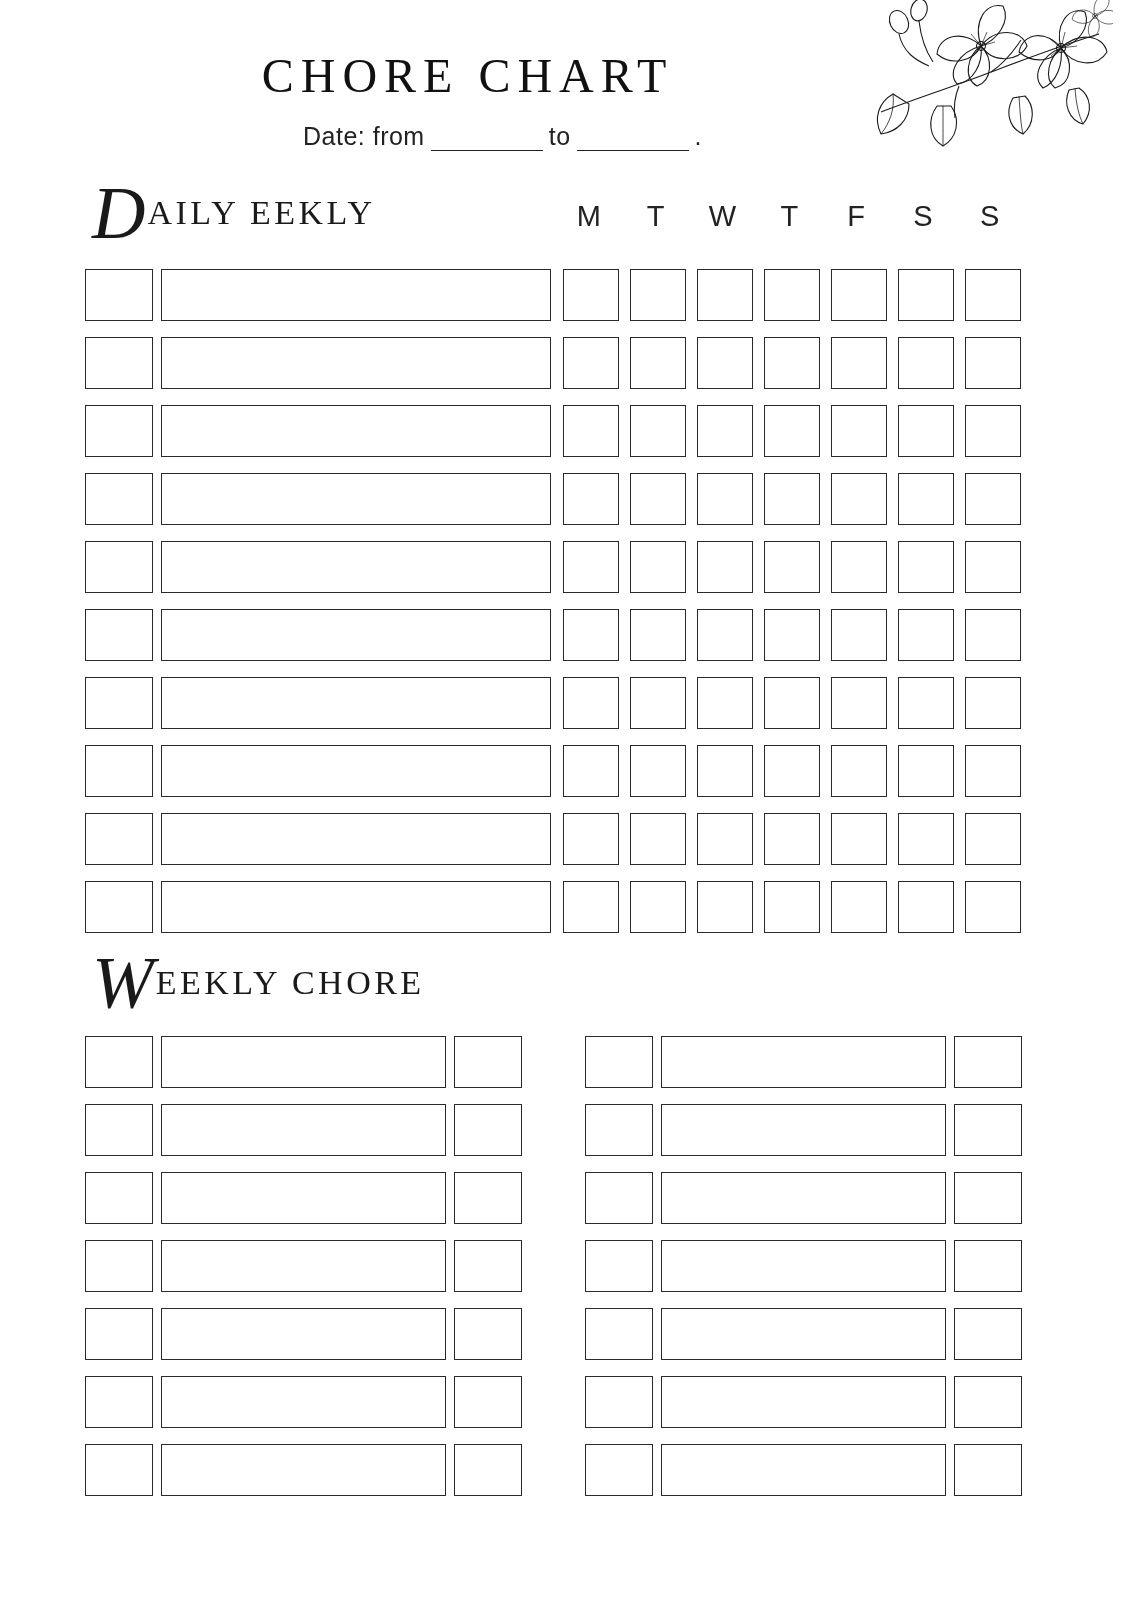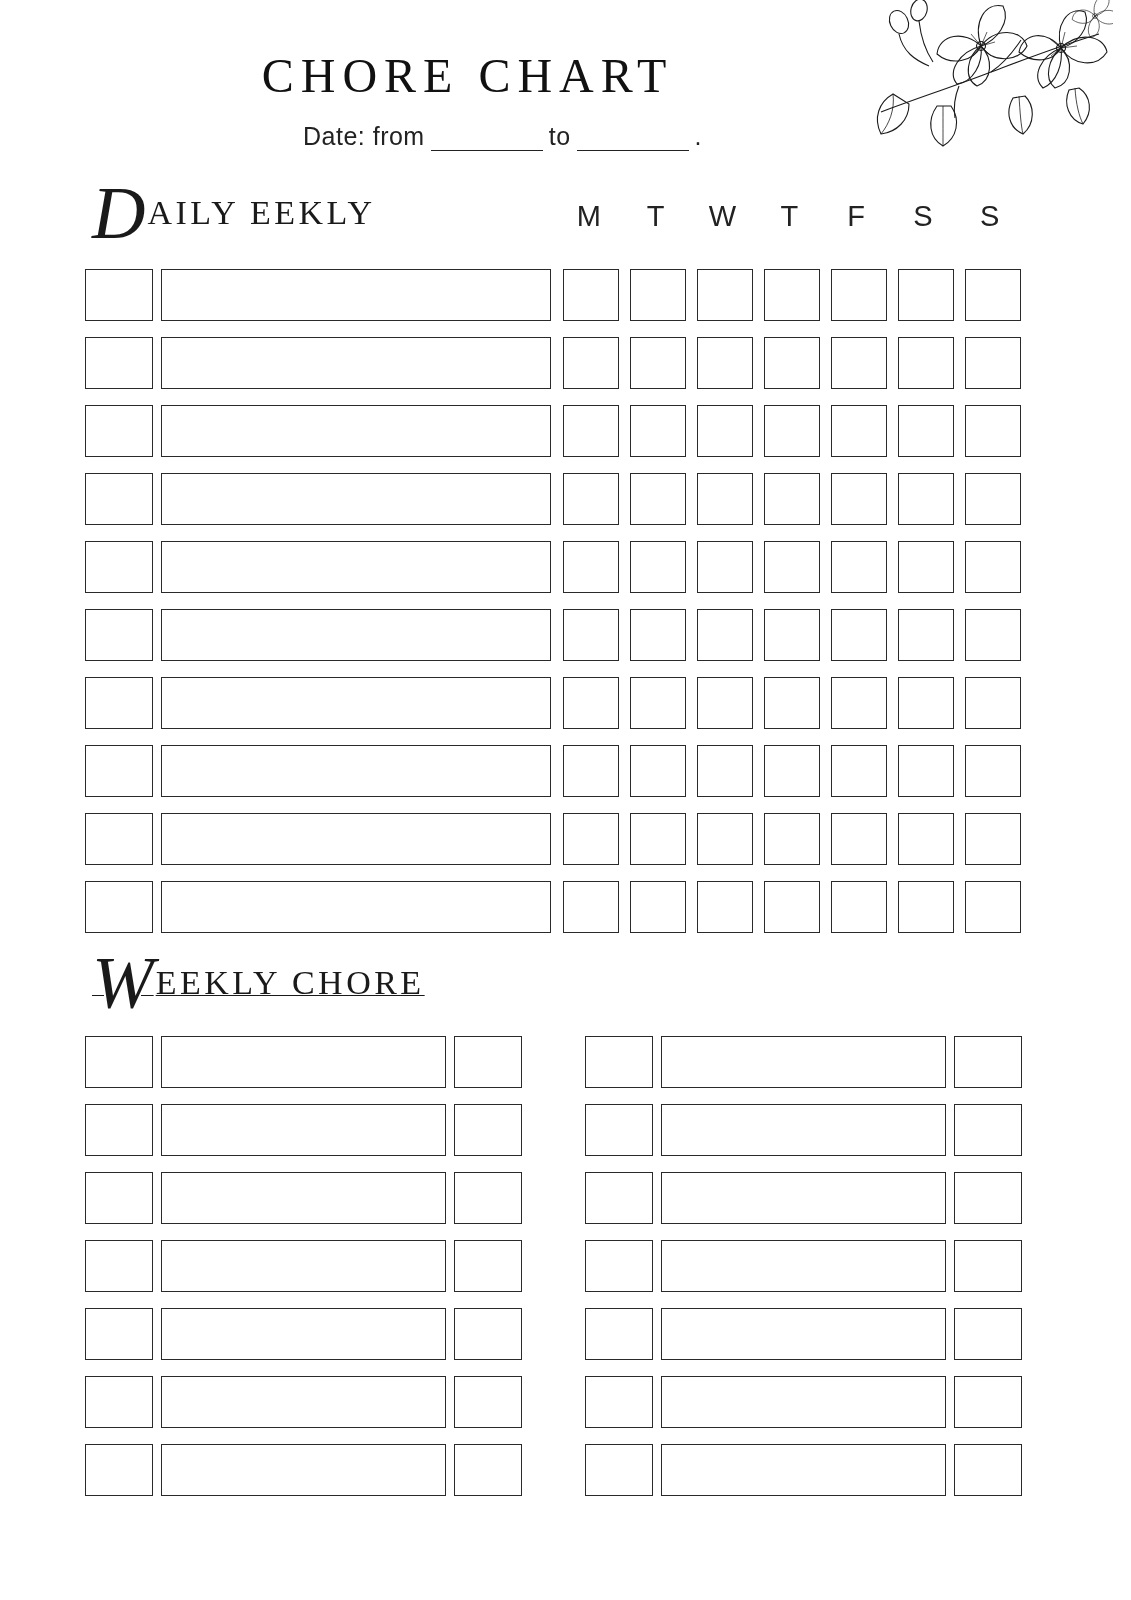--- a/index.html
+++ b/index.html
@@ -72,21 +72,21 @@
     line-height: 0.7;
     vertical-align: -14px;
     letter-spacing: 0px;
     padding-right: 2px;
   }
   .section-heading .rest {
     font-size: 34px;
     letter-spacing: 3.5px;
   }
   #daily-heading { top: 188px; left: 92px; }
-  #weekly-heading { top: 958px; left: 92px; text-decoration: underline; }
+  #weekly-heading { top: 958px; left: 92px; }
 
   
   .weekday-row {
     position: absolute;
     top: 200px;
     left: 556px;
     width: 468px;
     display: flex;
   }
   .weekday-row .wd {

